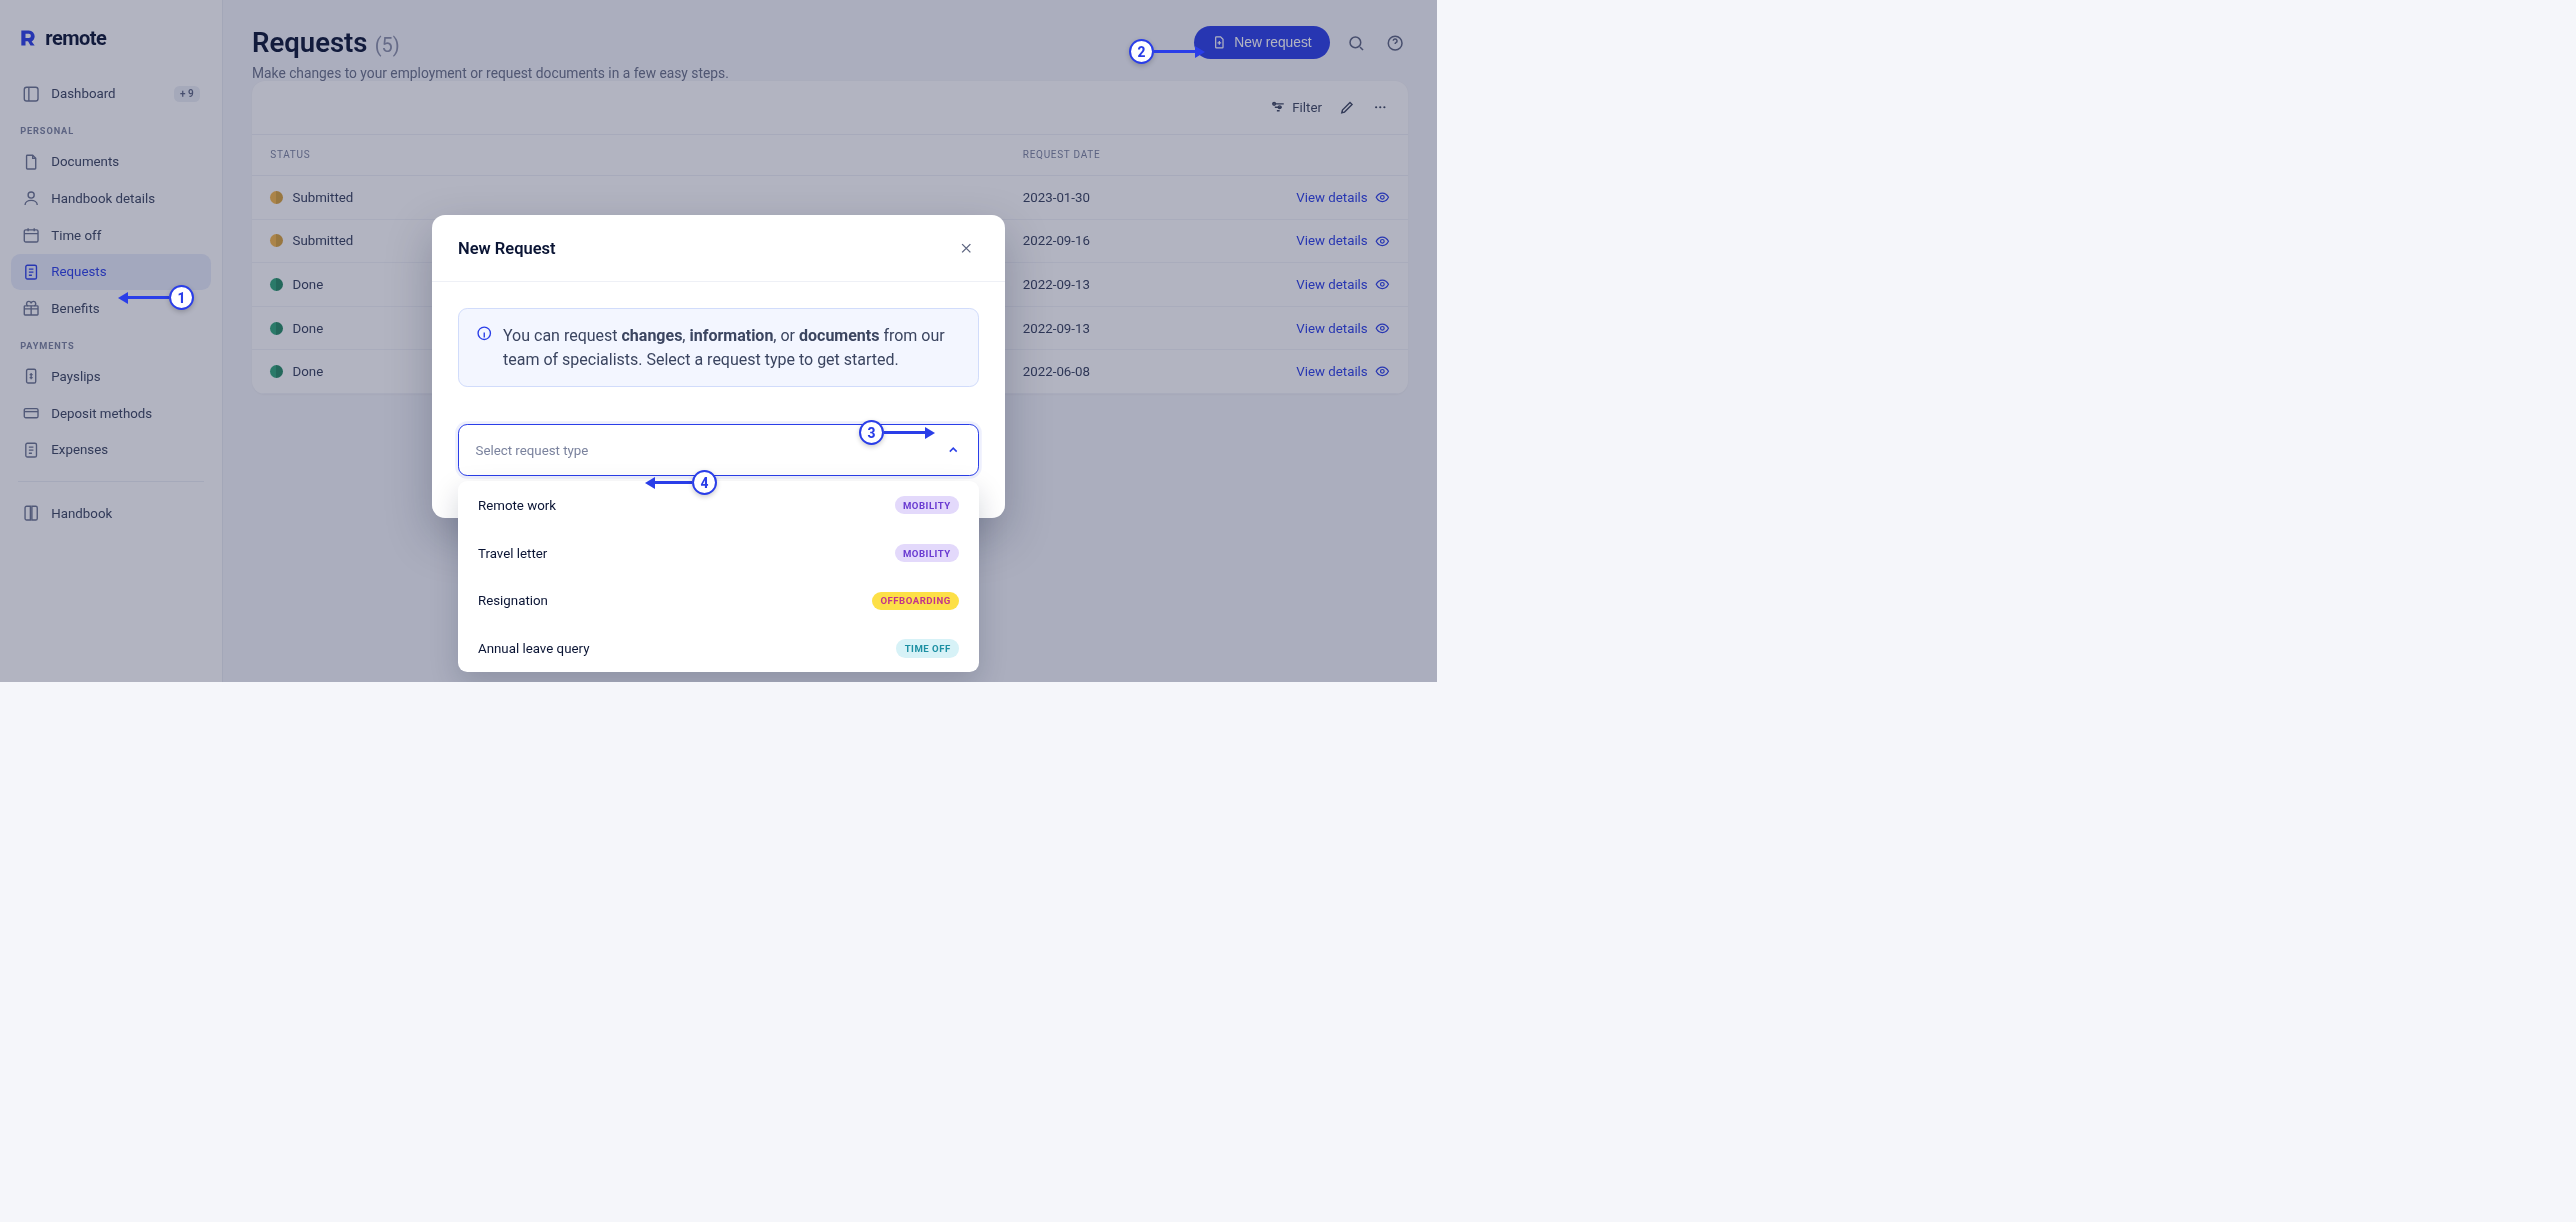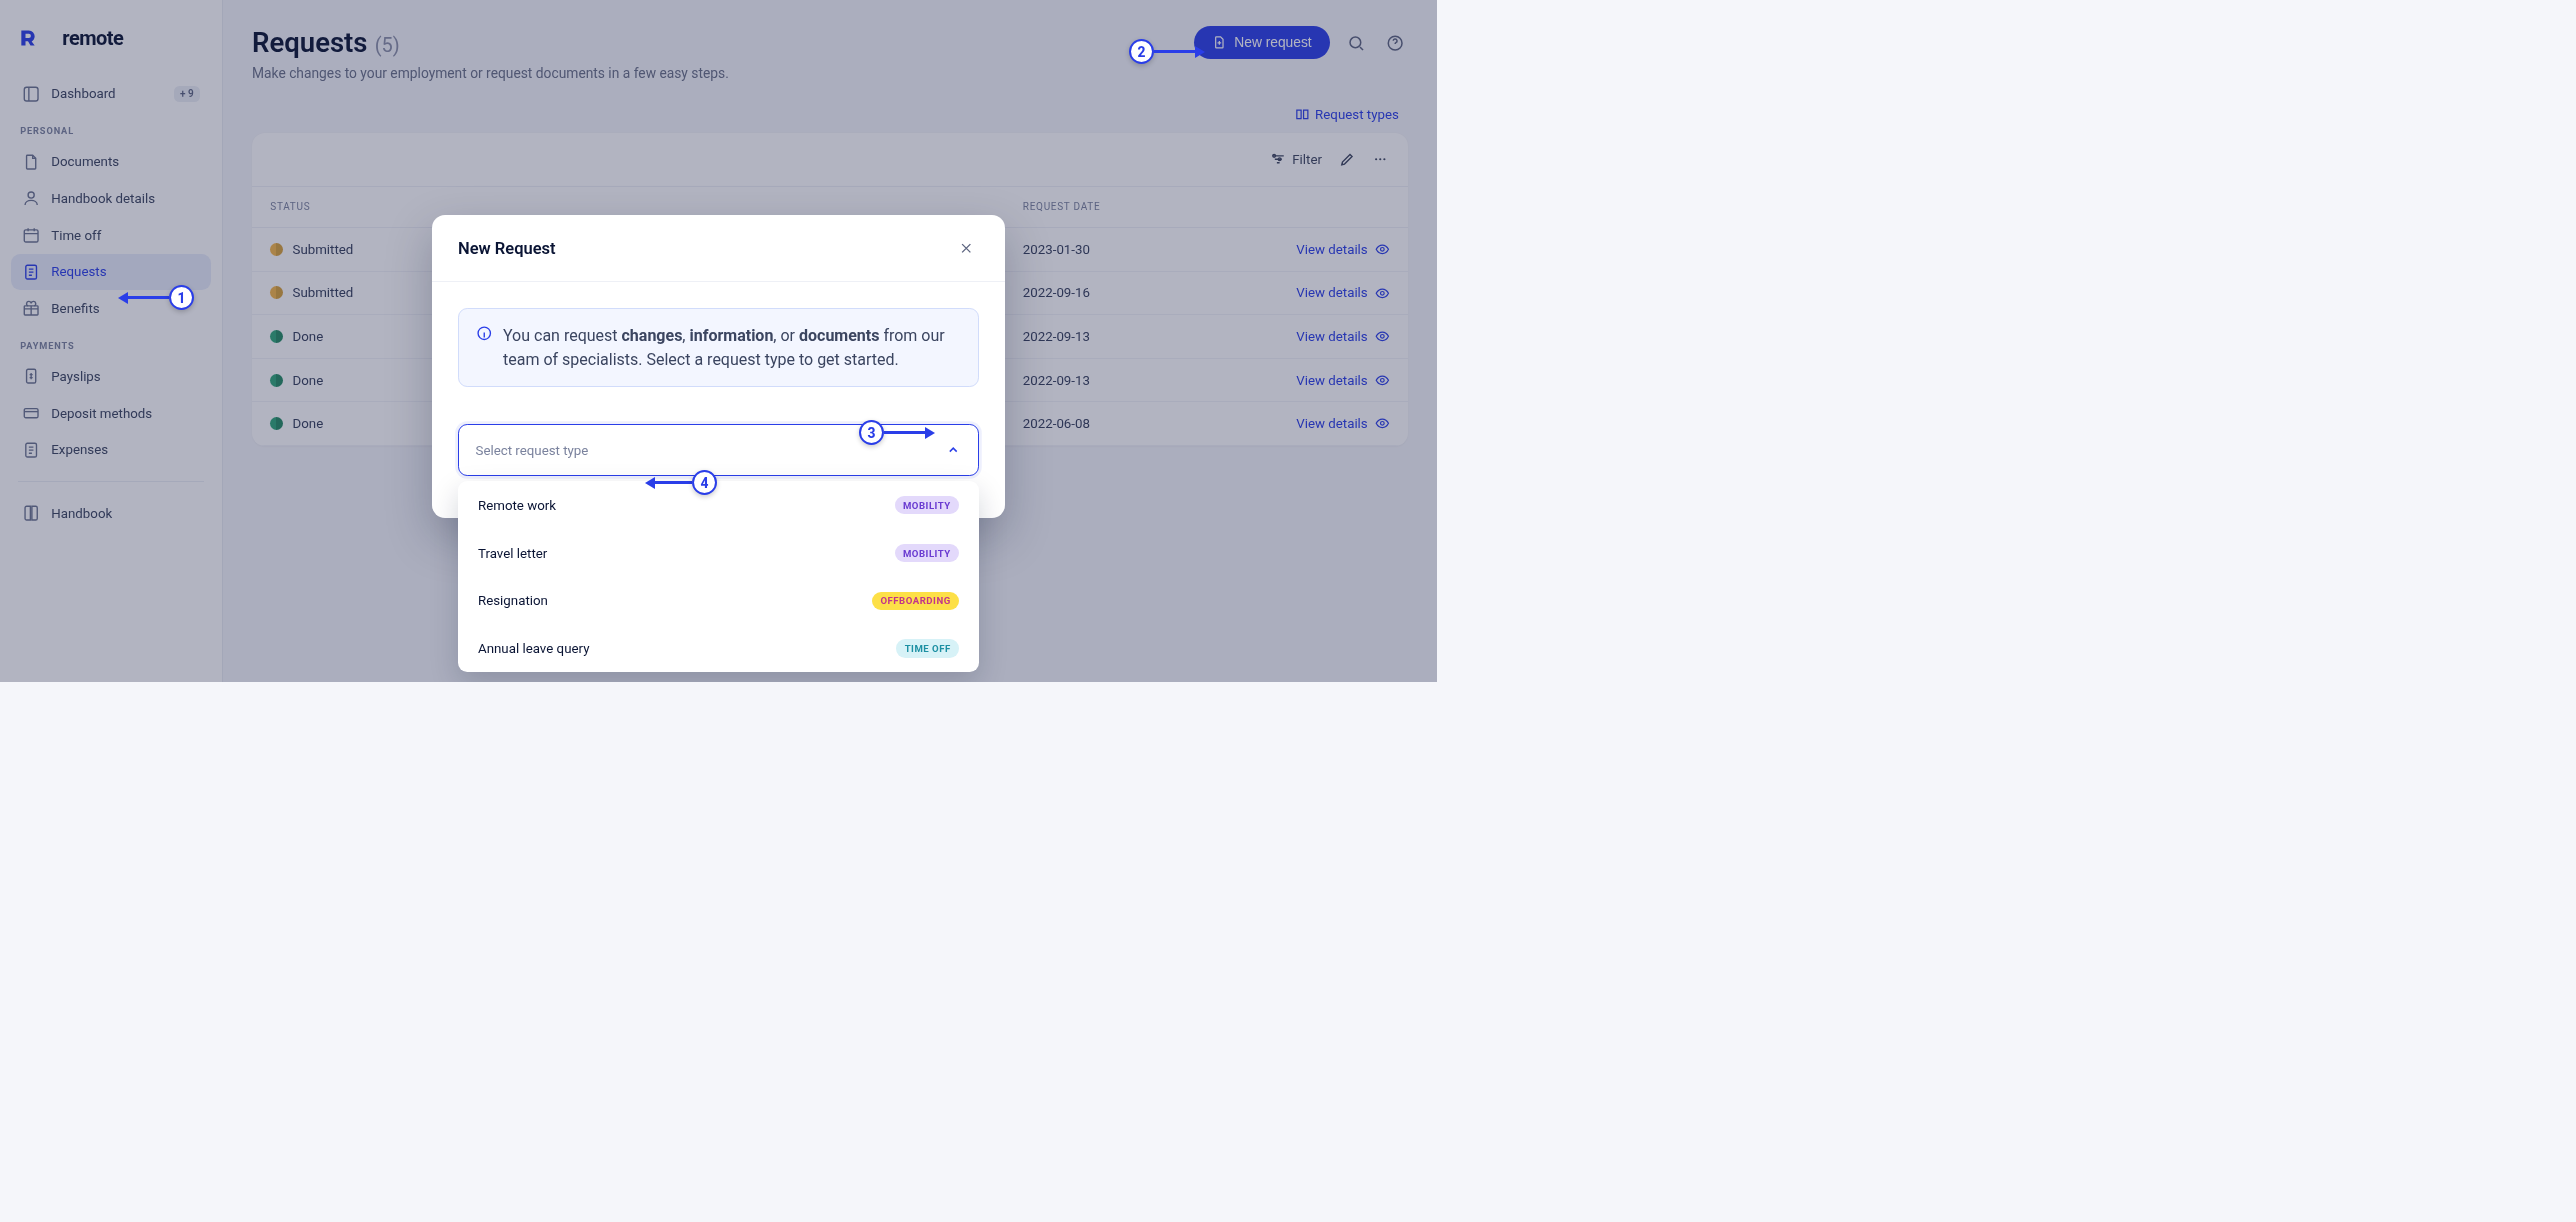--- a/index.html
+++ b/index.html
@@ -14,21 +14,21 @@
 }
 .app { display: flex; height: 100%; }
 .sidebar {
   width: 223px;
   background: #ffffff;
   border-right: 0.9px solid #e9ebf2;
   padding: 18.3px 11px;
   display: flex;
   flex-direction: column;
 }
-.logo { display: flex; align-items: center; gap: 24px; padding: 7.3px 7.3px 26px 7.3px; }
+.logo { display: flex; align-items: center; gap: 7px; padding: 7.3px 7.3px 26px 7.3px; }
 .logo-mark {
   width: 20px; height: 20px;
   color: #2a3ee8;
 }
 .logo-text { font-weight: 700; font-size: 20px; letter-spacing: -0.5px; color: #0a1434; }
 .nav-section-label {
   font-size: 9.2px;
   letter-spacing: 0.9px;
   font-weight: 700;
   color: #7b839e;
@@ -294,28 +294,20 @@
         </span>
         <span class="icon-btn">
           <svg viewBox="0 0 24 24" width="18.3" height="18.3" fill="none" stroke="currentColor" stroke-width="2">
               <circle cx="12" cy="12" r="9"></circle>
               <path d="M9.5 9a2.5 2.5 0 1 1 3.5 2.3c-.8.4-1 1-1 1.7M12 17h.01"></path>
             </svg>
         </span>
       </div>
     </div>
 
-    <div class="link-secondary">
-      <span>
-        <svg viewBox="0 0 24 24" width="14.7" height="14.7" fill="none" stroke="currentColor" stroke-width="2">
-            <path d="M3 5h7v14H3zM14 5h7v14h-7z"></path>
-          </svg>
-      </span>
-      <span>Request types</span>
-    </div>
 
     <div class="card">
       <div class="card-toolbar">
         <span class="tool">
           <svg viewBox="0 0 24 24" width="16.5" height="16.5" fill="none" stroke="currentColor" stroke-width="2">
               <path d="M4 7h16M7 12h10M10 17h4"></path>
               <circle cx="6" cy="7" r="2"></circle>
               <circle cx="14" cy="12" r="2"></circle>
             </svg>
           <span>Filter</span>

